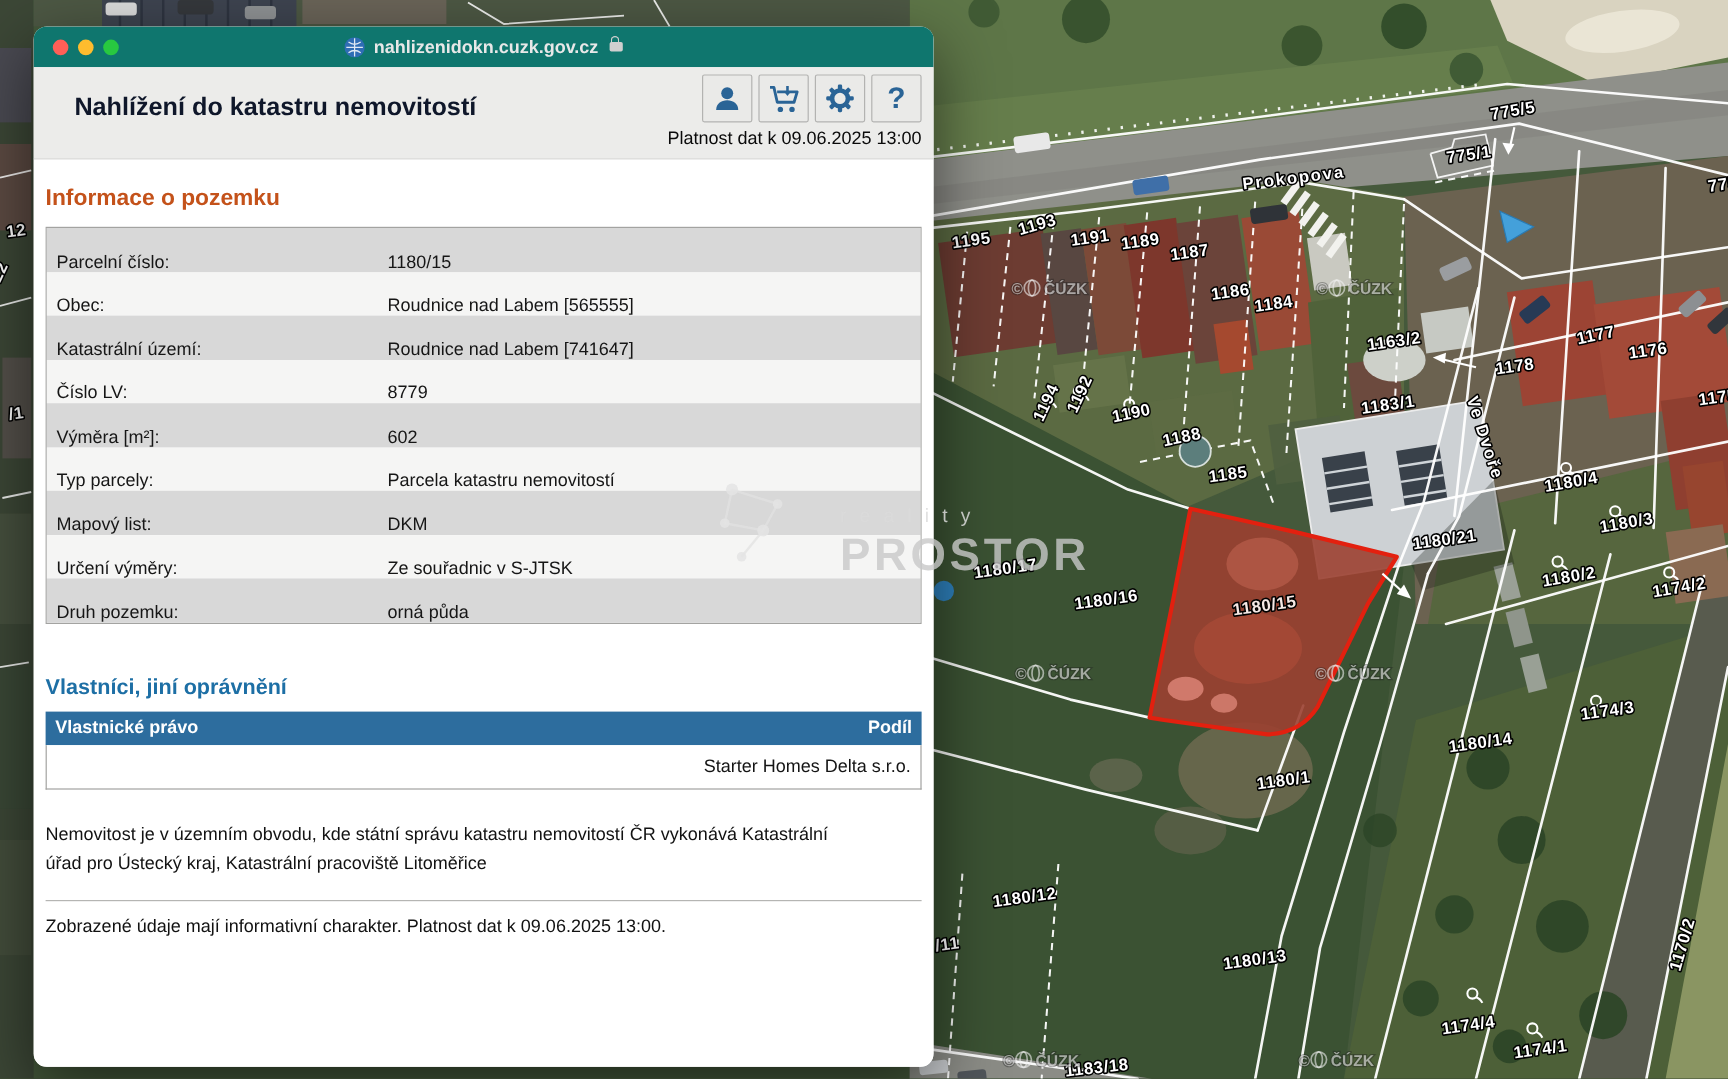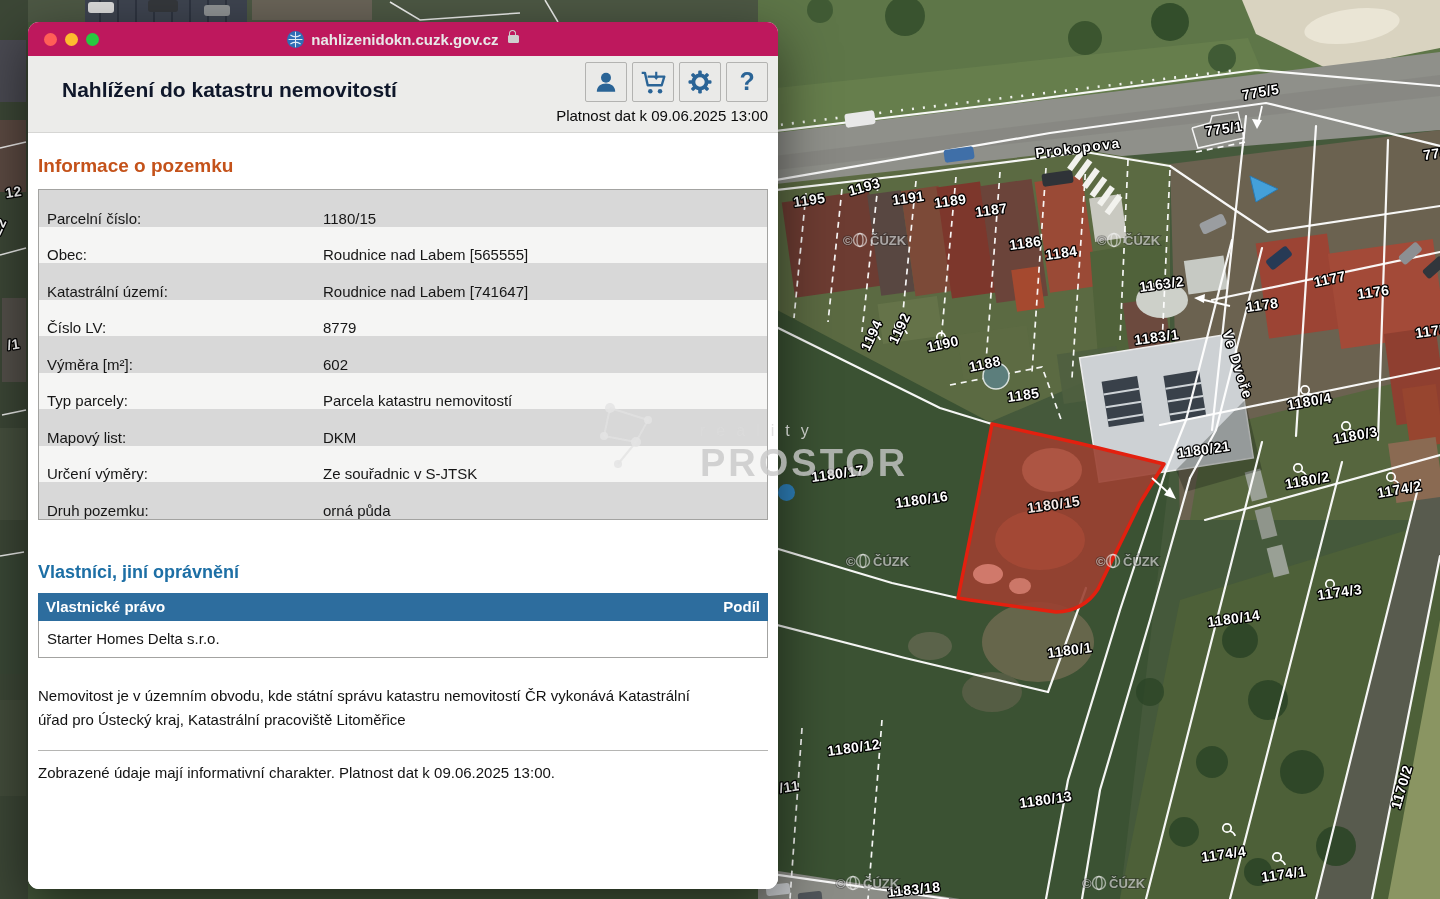--- a/index.html
+++ b/index.html
@@ -10,21 +10,21 @@
   .lnd{stroke:#fff;stroke-width:1.7;fill:none;stroke-dasharray:6 5;opacity:.95;}
   .lndot{stroke:#fff;stroke-width:2.6;fill:none;stroke-dasharray:2 9;opacity:.9;}
   .maplabel{font-family:"Liberation Sans",sans-serif;font-size:14px;font-weight:700;fill:#fff;stroke:#000;stroke-width:2.6px;paint-order:stroke;stroke-linejoin:round;letter-spacing:.5px;}
   .maplabel.street{letter-spacing:1.5px;}
   .maplabel.red{fill:rgba(255,241,238,.96);}
   .wm{font-family:"Liberation Sans",sans-serif;font-size:13px;font-weight:700;fill:rgba(240,240,240,.6);stroke:rgba(30,30,30,.35);stroke-width:2px;paint-order:stroke;}
   .wmg{stroke:rgba(240,240,240,.6);fill:none;stroke-width:1.4;}
 
   
   .window{position:absolute;left:28px;top:22px;width:750px;height:867px;border-radius:11px;overflow:hidden;background:#fff;box-shadow:0 18px 55px rgba(0,0,0,.55);z-index:5;}
-  .titlebar{height:34px;background:#be185d;position:relative;display:flex;align-items:center;}
+  .titlebar{height:34px;background:#0f766e;position:relative;display:flex;align-items:center;}
   .tl{width:13px;height:13px;border-radius:50%;margin-right:8px;}
   .tl.red{background:#ff5f57;margin-left:16px;}
   .tl.yellow{background:#febc2e;}
   .tl.green{background:#28c840;}
   .urlbox{position:absolute;left:0;right:0;display:flex;justify-content:center;align-items:center;gap:7px;color:#e8e8e8;font-size:15px;font-weight:700;}
   .lock{display:inline-block;width:11px;height:8px;background:#cfcfcf;border-radius:1.5px;position:relative;margin-left:2px;}
   .lock:before{content:"";position:absolute;left:1.5px;top:-5px;width:7px;height:6px;border:1.6px solid #cfcfcf;border-bottom:none;border-radius:4px 4px 0 0;box-sizing:border-box;}
   .header{background:#ececea;height:76px;position:relative;border-bottom:1px solid #d6d6d4;}
   .apptitle{position:absolute;left:34px;top:22px;font-size:21px;font-weight:700;color:#0f172a;}
   .iconrow{position:absolute;right:10px;top:6px;display:flex;gap:5px;}
@@ -35,21 +35,21 @@
   .h-orange{padding-top:22px;font-size:19px;color:#c4521a;}
   .ptable{border:1px solid #a3a3a1;margin-top:12px;}
   .prow{display:flex;height:36.5px;align-items:flex-end;font-size:15px;color:#161616;}
   .prow.odd{background:#d8d8d8;}
   .prow.even{background:#f5f5f4;}
   .plabel{width:276px;padding-left:8px;flex-shrink:0;}
   .pvalue{flex:1;}
   .h-blue{margin-top:42px;font-size:18px;color:#1d6fa5;}
   .otable{margin-top:10px;}
   .ohead{display:flex;justify-content:space-between;background:#2d6d9e;color:#fff;font-weight:700;font-size:15px;height:28px;align-items:center;padding:0 8px;}
-  .orow{height:36px;display:flex;align-items:center;justify-content:flex-start;padding:0 8px;font-size:15px;color:#141414;border:1px solid #a3a3a1;border-top:none;background:#fff;}
+  .orow{height:36px;display:flex;align-items:center;justify-content:flex-end;padding:0 8px;font-size:15px;color:#141414;border:1px solid #a3a3a1;border-top:none;background:#fff;}
   .note{font-size:15px;color:#121212;line-height:24px;margin:26px 0 0;max-width:664px;}
   .sep{border:none;border-top:1px solid #b5b5b3;margin:18px 0 0;}
   .note2{margin-top:10px;}
 
   
   .watermark{position:absolute;left:596px;top:398px;display:flex;align-items:flex-start;gap:26px;z-index:9;pointer-events:none;}
   .wm-top{font-size:16px;letter-spacing:11px;color:rgba(218,218,218,.85);margin-top:24px;white-space:nowrap;}
   .wm-bottom{font-size:38px;font-weight:700;letter-spacing:3px;color:rgba(200,200,200,.8);margin-top:2px;white-space:nowrap;}
   .wm-dot{position:absolute;left:778px;top:484px;width:17px;height:17px;border-radius:50%;background:rgba(46,134,200,.92);z-index:4;}
 </style>

